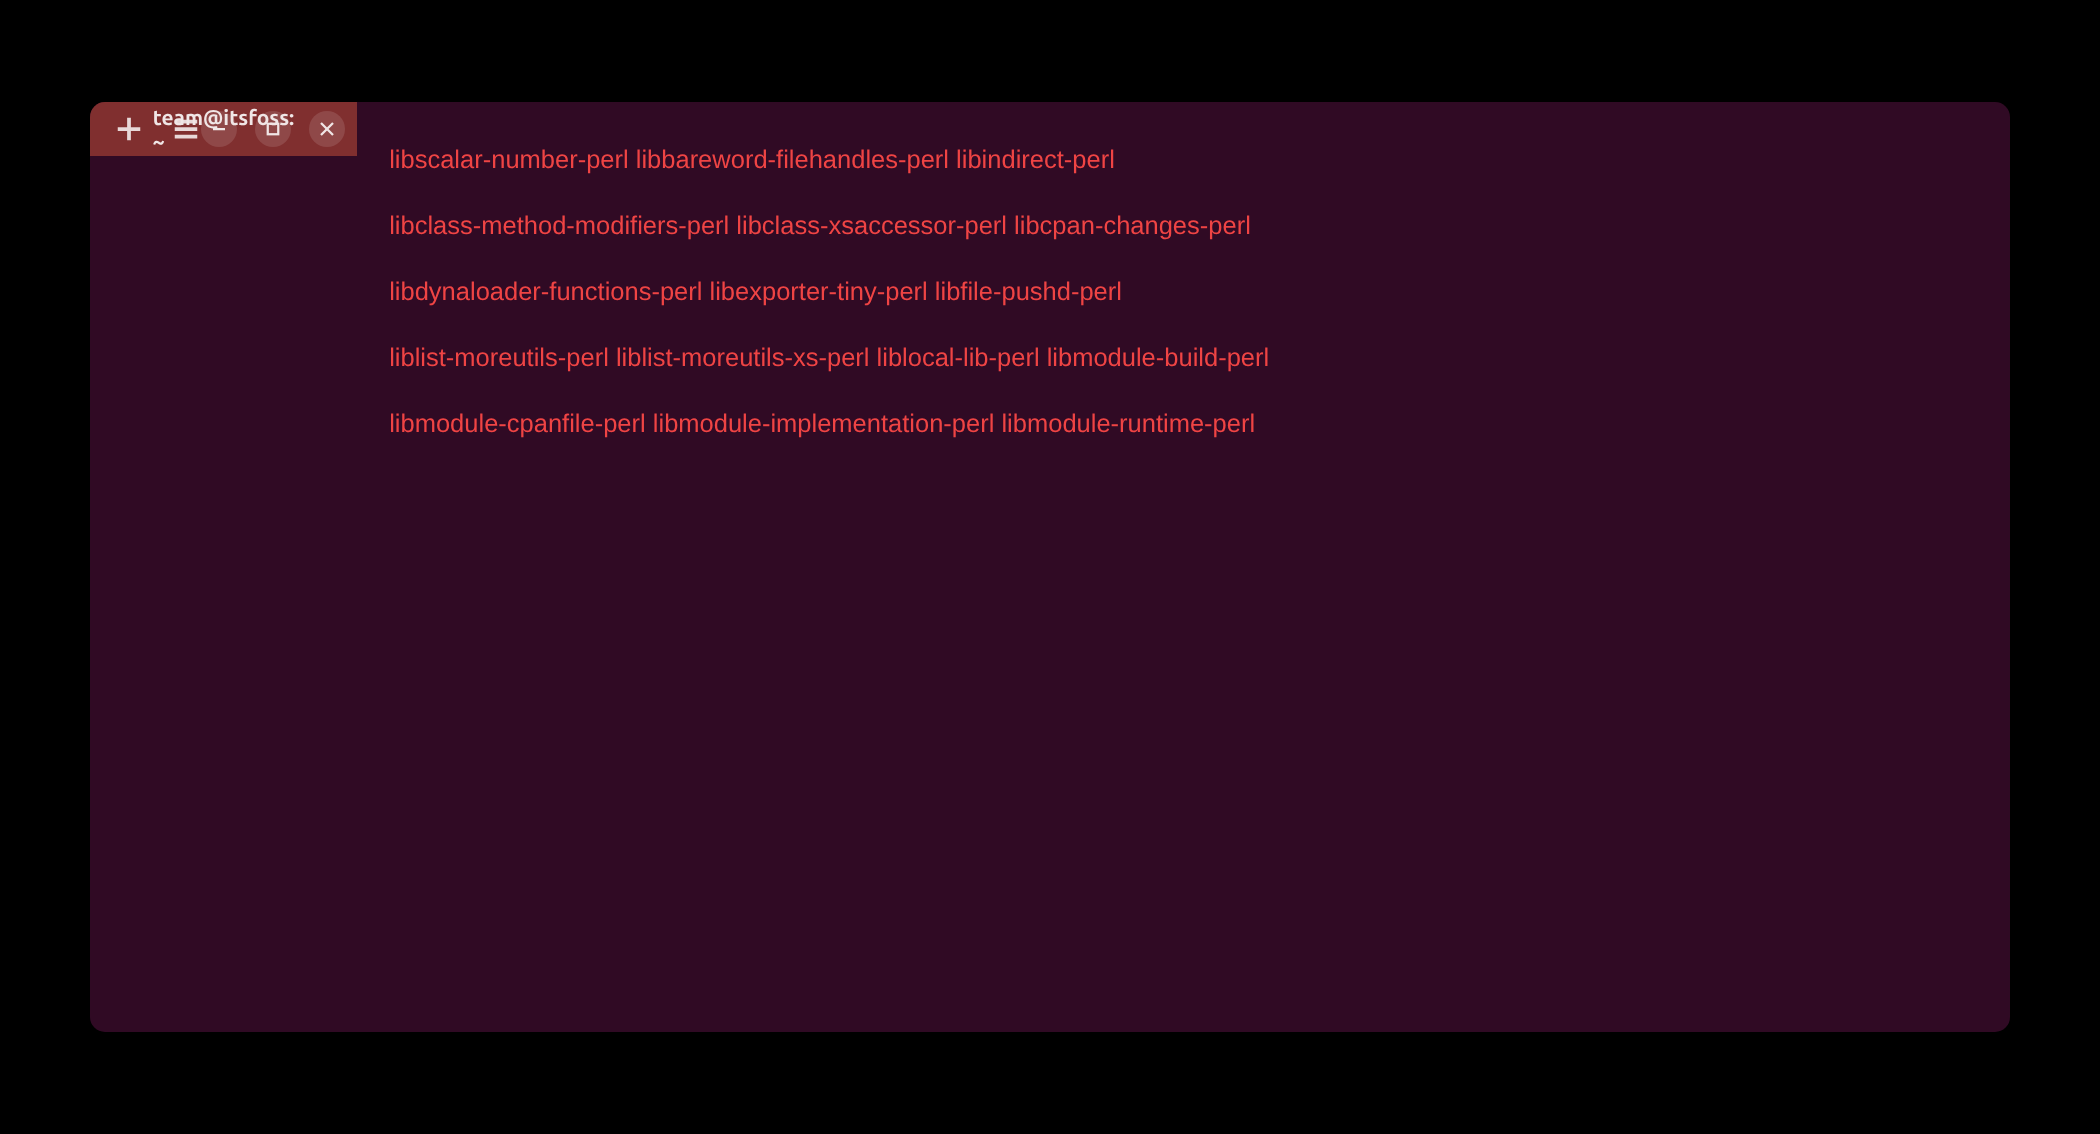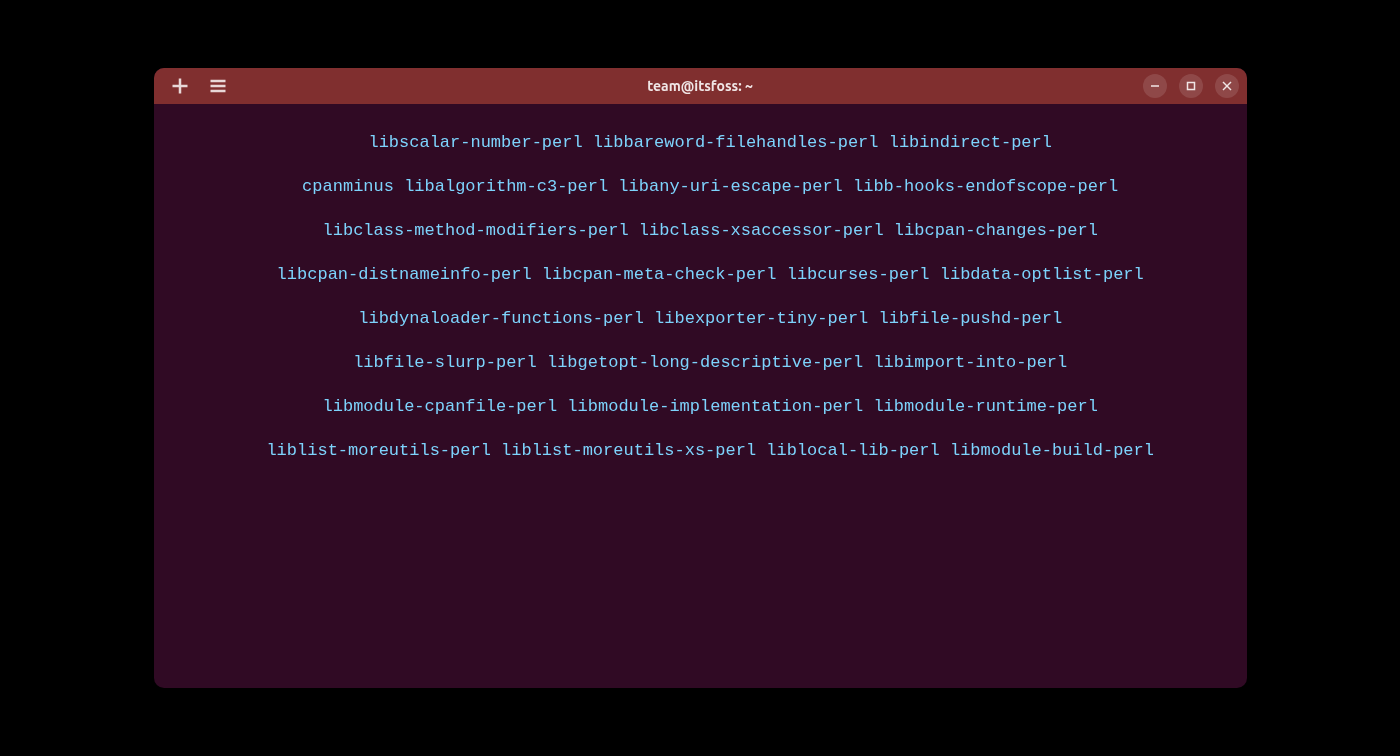--- a/index.html
+++ b/index.html
@@ -10,28 +10,27 @@
     body {
       background: #000;
       width: 1400px;
       height: 756px;
       display: flex;
       align-items: center;
       justify-content: center;
       font-family: 'Ubuntu Mono', 'DejaVu Sans Mono', 'Liberation Mono', monospace;
     }
     .window {
-      width: 1093px;
+      width: 1280px;
       height: 620px;
       background: #300a24;
       border-radius: 10px;
       overflow: hidden;
       box-shadow: 0 10px 40px rgba(0,0,0,0.6);
       display: flex;
-      flex-direction: column;
     }
     .titlebar {
       height: 36px;
       background: #802f2f;
       display: flex;
       align-items: center;
       justify-content: space-between;
       padding: 0 8px;
       position: relative;
     }
@@ -82,26 +81,25 @@
       background: rgba(255,255,255,0.12);
     }
     .window-control svg {
       width: 10px;
       height: 10px;
     }
     .terminal-body {
       flex: 1;
       padding: 6px 12px;
       overflow: hidden;
-      color: #7dd3fc;
+      color: #ef4444;
       font-size: 17px;
       line-height: 22px;
-      font-family: Liberation Mono, monospace;
+      font-family: Liberation Sans, sans-serif;
       white-space: pre;
-      text-align: center;
     }
     .terminal-line {
       white-space: pre;
     }
   </style>
 </head>
 <body>
 
 <div class="window">
   <div class="titlebar">
@@ -135,27 +133,24 @@
       <div class="window-control close">
         <svg viewBox="0 0 10 10" fill="none" stroke="currentColor" stroke-width="1.5">
           <line x1="1" y1="1" x2="9" y2="9"></line>
           <line x1="9" y1="1" x2="1" y2="9"></line>
         </svg>
       </div>
     </div>
   </div>
   <div class="terminal-body">
 <div class="terminal-line">  libscalar-number-perl libbareword-filehandles-perl libindirect-perl</div>
-<div class="terminal-line">  cpanminus libalgorithm-c3-perl libany-uri-escape-perl libb-hooks-endofscope-perl</div>
 <div class="terminal-line">  libclass-method-modifiers-perl libclass-xsaccessor-perl libcpan-changes-perl</div>
-<div class="terminal-line">  libcpan-distnameinfo-perl libcpan-meta-check-perl libcurses-perl libdata-optlist-perl</div>
 <div class="terminal-line">  libdynaloader-functions-perl libexporter-tiny-perl libfile-pushd-perl</div>
-<div class="terminal-line">  libfile-slurp-perl libgetopt-long-descriptive-perl libimport-into-perl</div>
+<div class="terminal-line">  liblist-moreutils-perl liblist-moreutils-xs-perl liblocal-lib-perl libmodule-build-perl</div>
 <div class="terminal-line">  libmodule-cpanfile-perl libmodule-implementation-perl libmodule-runtime-perl</div>
-<div class="terminal-line">  liblist-moreutils-perl liblist-moreutils-xs-perl liblocal-lib-perl libmodule-build-perl</div>
 
 
 
 
 
 
 
 
 
 

